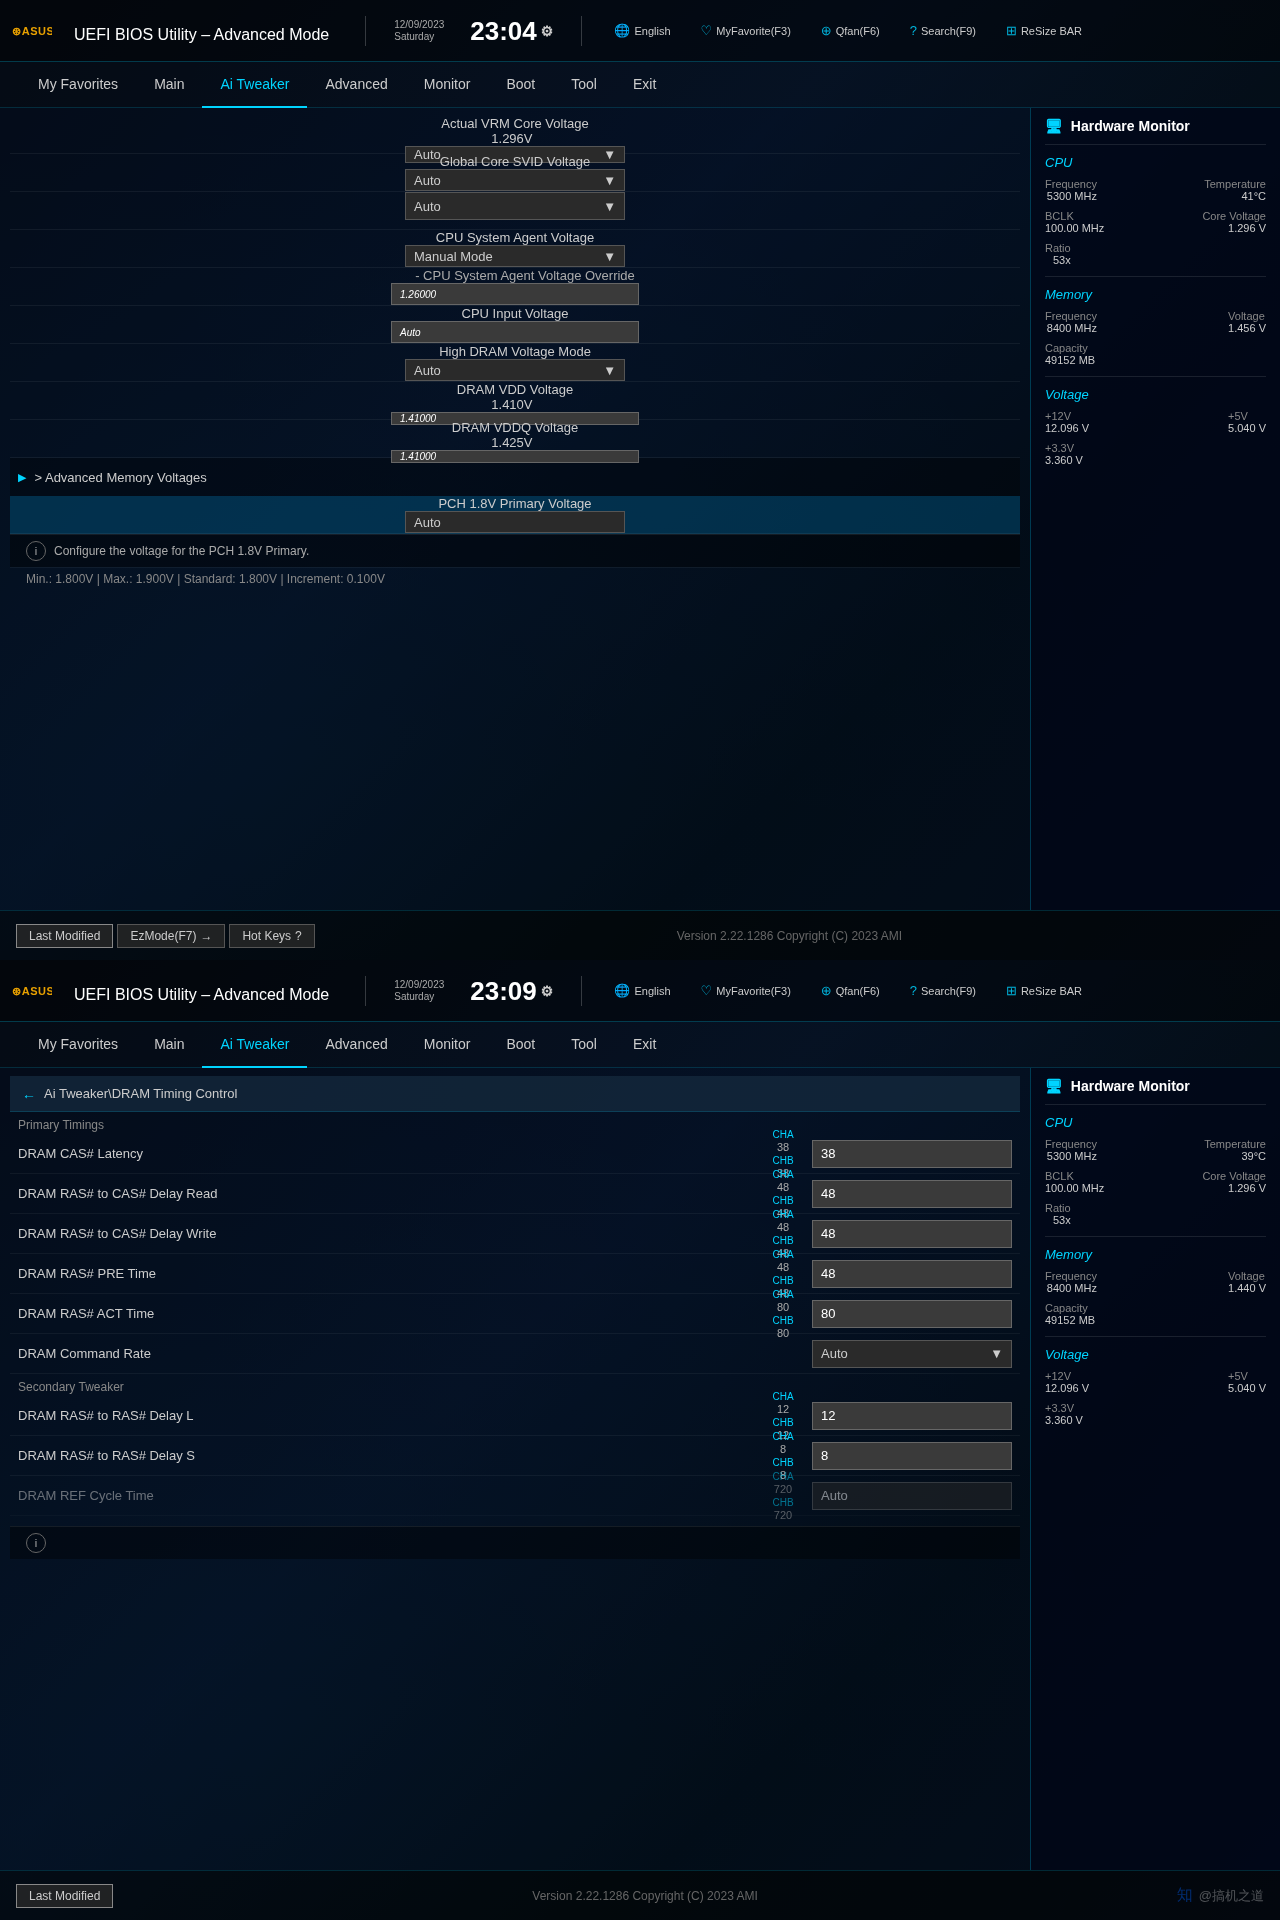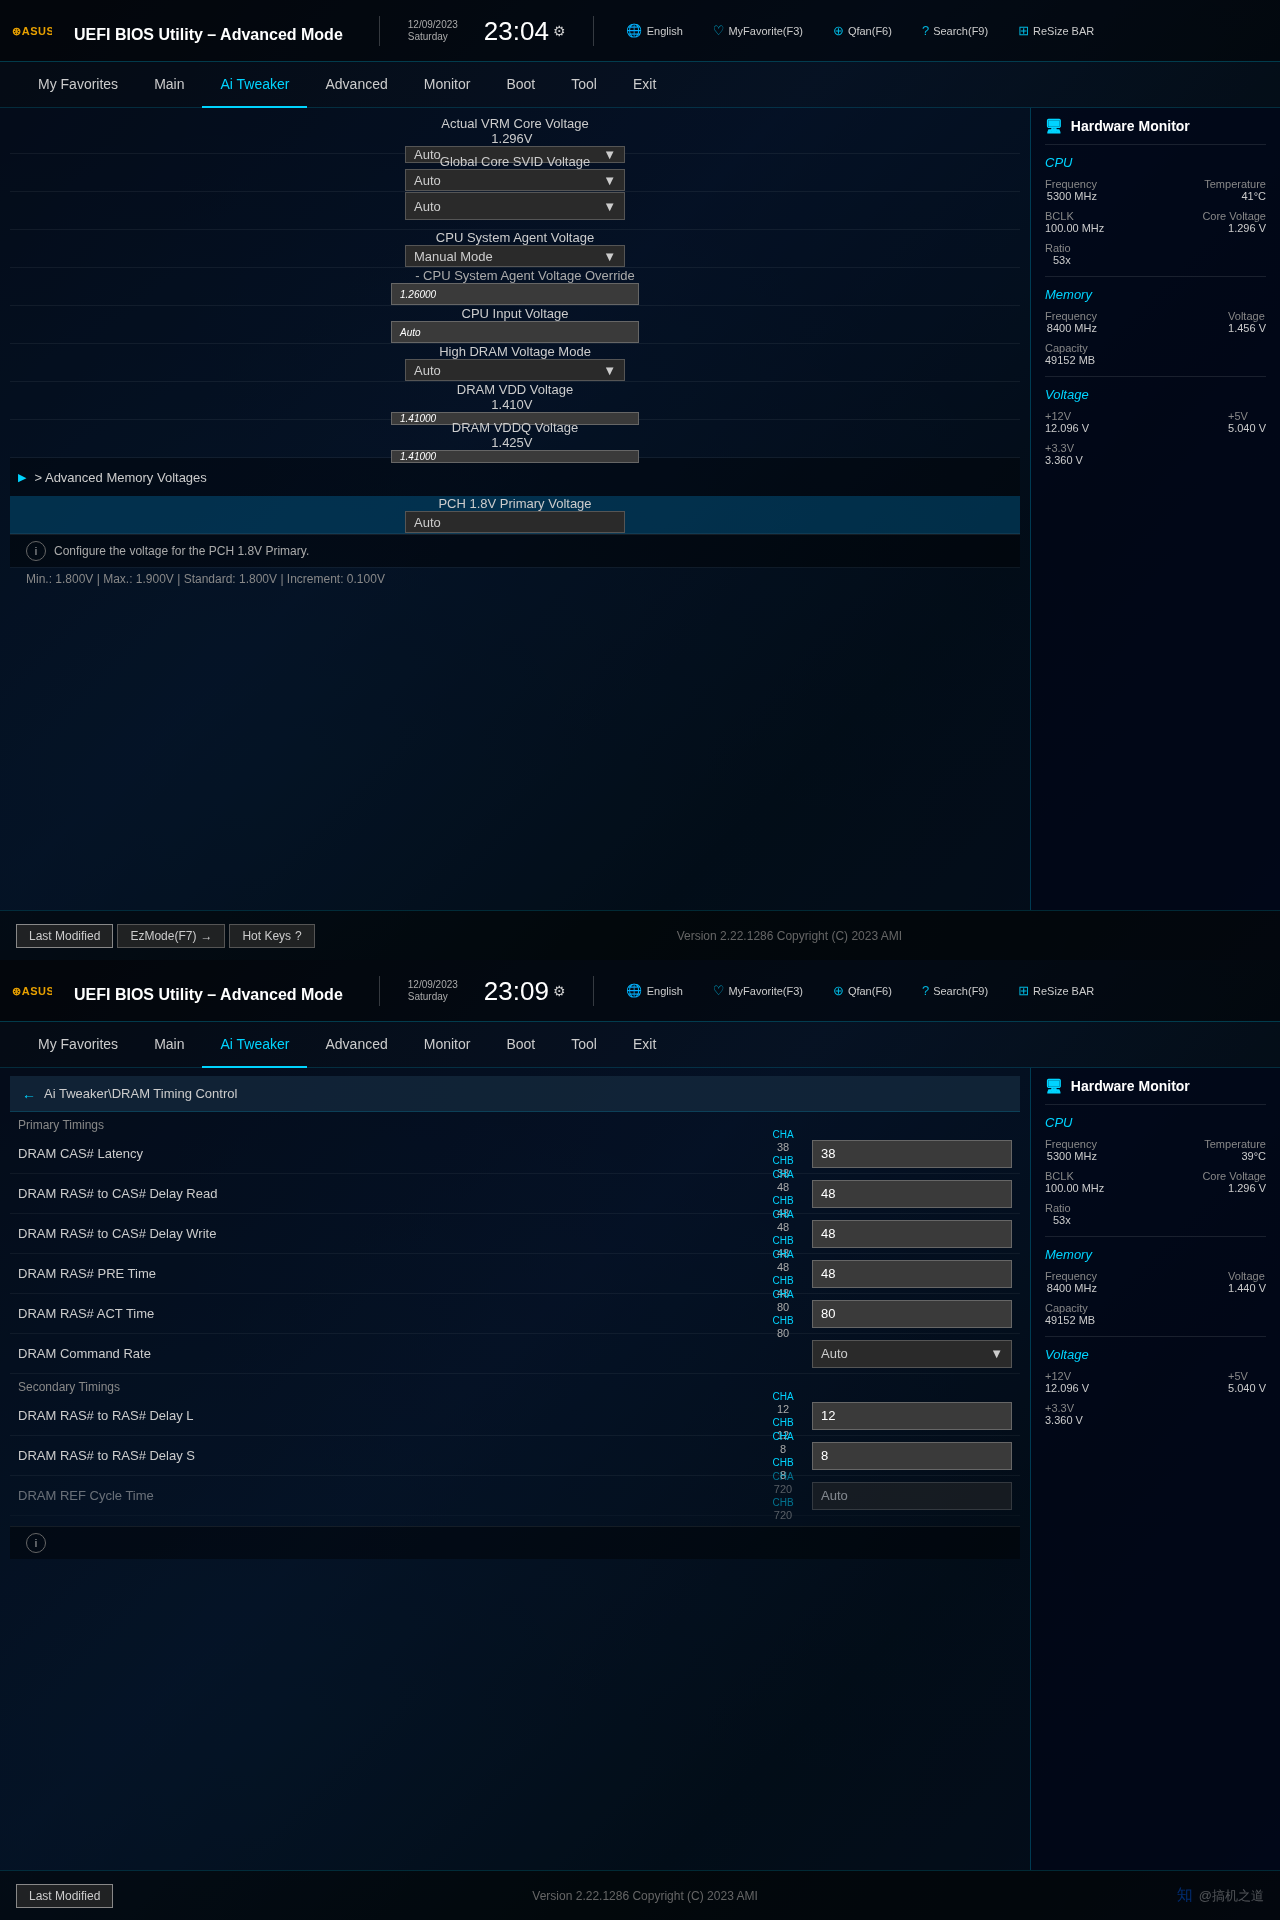--- a/index.html
+++ b/index.html
@@ -47,21 +47,21 @@
     }
 
     .asus-logo {
       display: flex;
       align-items: center;
       gap: 8px;
     }
 
     .bios-title {
       font-size: 16px;
-      font-weight: bold;
+      font-weight: normal;
       color: #fff;
       margin-right: 8px;
       margin-top: 8px;
     }
 
     .divider-v {
       width: 1px;
       height: 30px;
       background: rgba(255,255,255,0.2);
       margin: 0 6px;
@@ -75,21 +75,21 @@
     }
 
     .date-text {
       font-size: 10px;
       color: #aaa;
       line-height: 1.2;
     }
 
     .time-text {
       font-size: 26px;
-      font-weight: normal;
+      font-weight: bold;
       color: #fff;
       line-height: 1;
       display: flex;
       align-items: center;
       gap: 4px;
     }
 
     .gear-icon {
       font-size: 14px;
       color: #ccc;
@@ -847,21 +847,21 @@
 
       <div class="timing-row">
         <span class="timing-label">DRAM Command Rate</span>
         <div style="width:50px;margin-right:4px;"></div>
         <div class="timing-dropdown">
           <span>Auto</span>
           <span>▼</span>
         </div>
       </div>
 
-      <div class="timing-section-label">Secondary Timings</div>
+      <div class="timing-section-label">Secondary Tweaker</div>
 
       <div class="timing-row">
         <span class="timing-label">DRAM RAS# to RAS# Delay L</span>
         <div class="timing-cha-chb">
           <span class="cha-chb-header">CHA</span>
           <span class="cha-chb-val">12</span>
           <span class="cha-chb-header" style="margin-top:2px">CHB</span>
           <span class="cha-chb-val">12</span>
         </div>
         <div class="timing-input" style="display:flex;align-items:center;">

